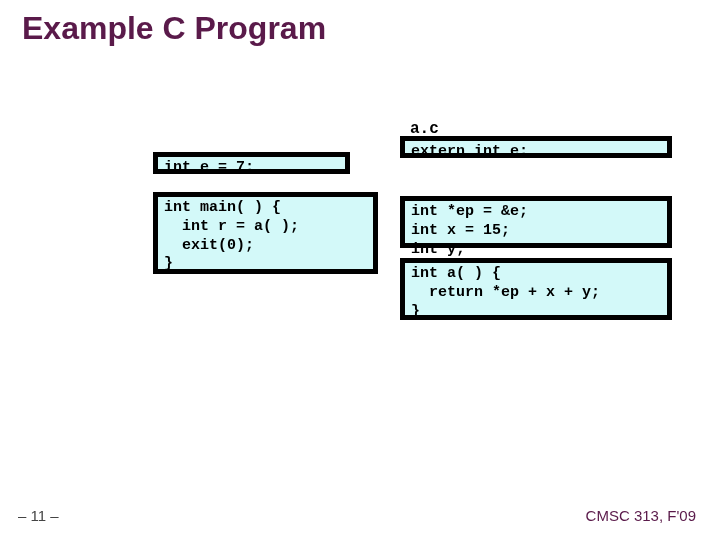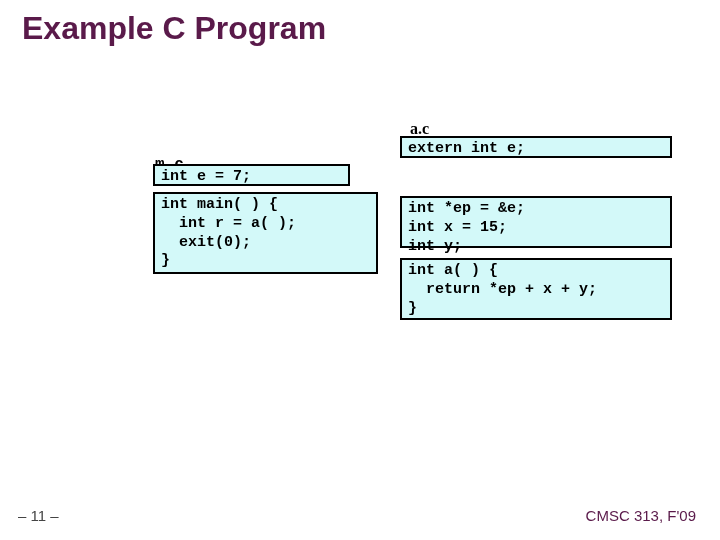--- a/index.html
+++ b/index.html
@@ -29,41 +29,39 @@
     color: #000000;
   }
   .m-filename {
     top: 120px;
     left: 155px;
     margin-top: 36px;
   }
   .a-filename {
     top: 120px;
     left: 410px;
-    font-family: Liberation Serif, serif;
   }
   .codebox {
     position: absolute;
     background: #d3f9f9;
-    border: 2px solid #000000;
+    border: 5px solid #000000;
     font-family: "Courier New", monospace;
     font-weight: bold;
     font-size: 15px;
     color: #000000;
     white-space: pre;
     line-height: 1.25;
     padding: 2px 6px;
     box-sizing: border-box;
   }
   .m-decl {
     top: 152px;
     left: 153px;
     width: 197px;
     height: 22px;
-    margin-top: 12px;
   }
   .m-main {
     top: 192px;
     left: 153px;
     width: 225px;
     height: 82px;
   }
   .a-extern {
     top: 136px;
     left: 400px;

